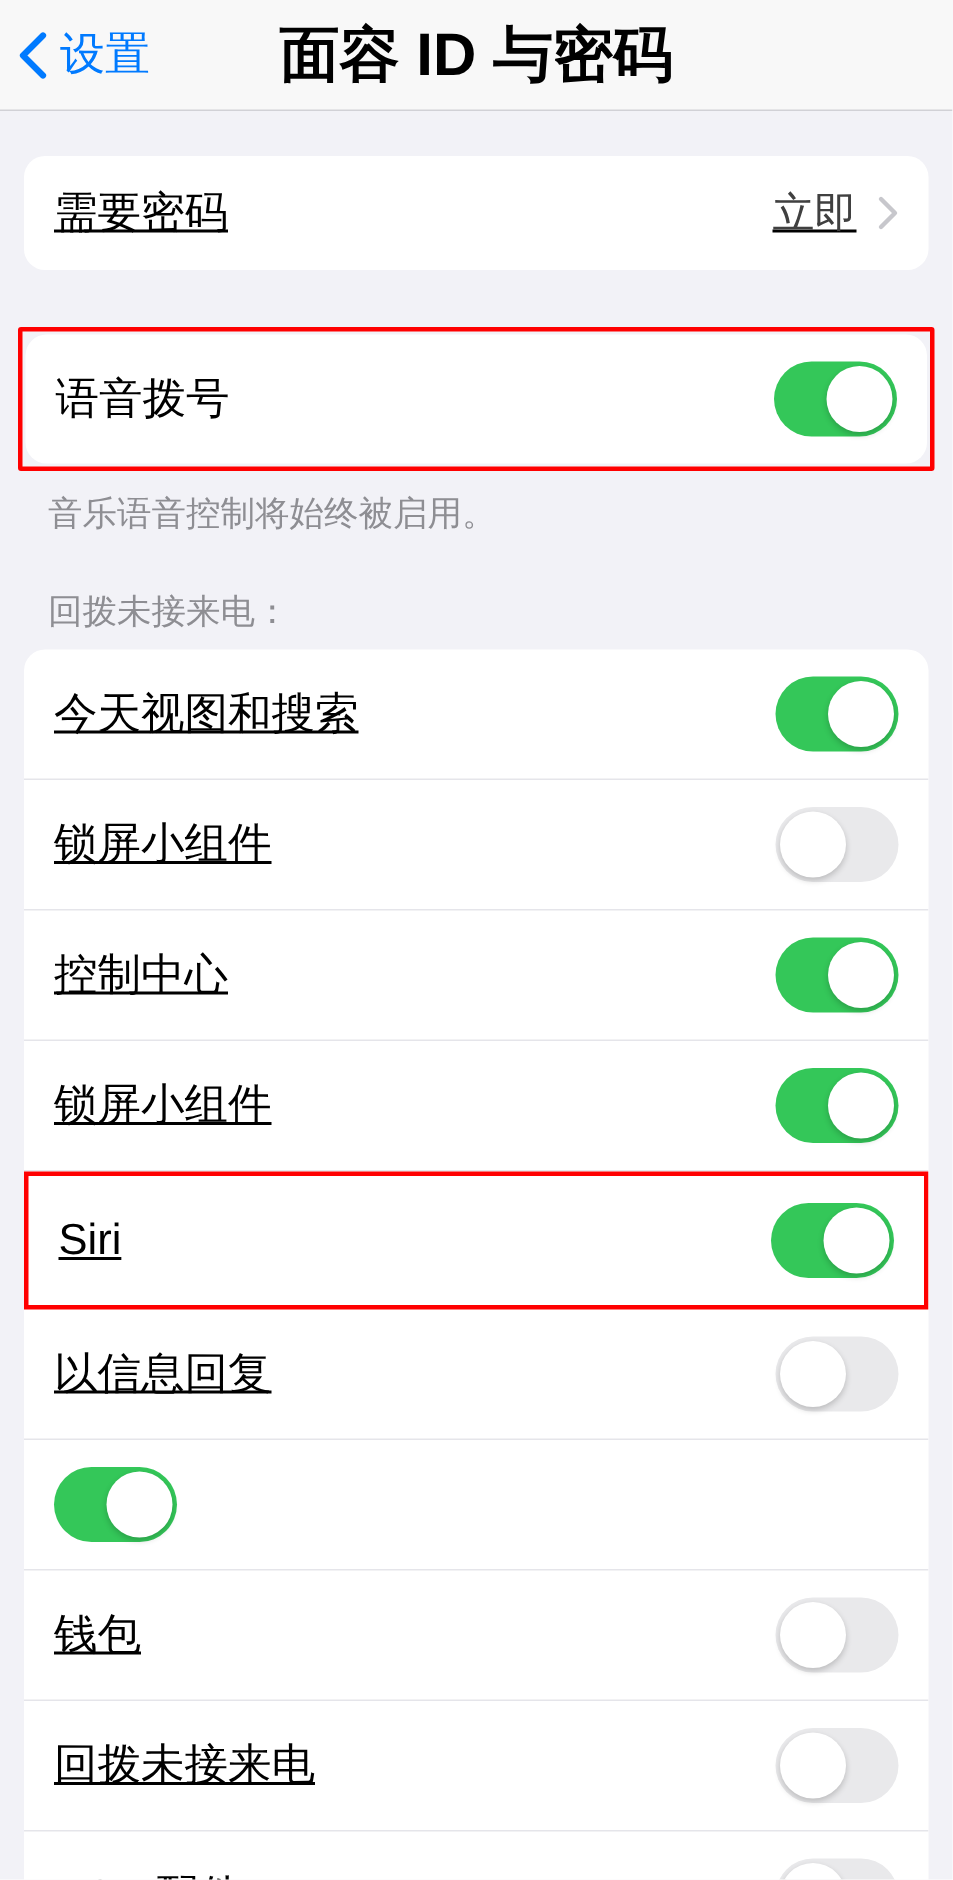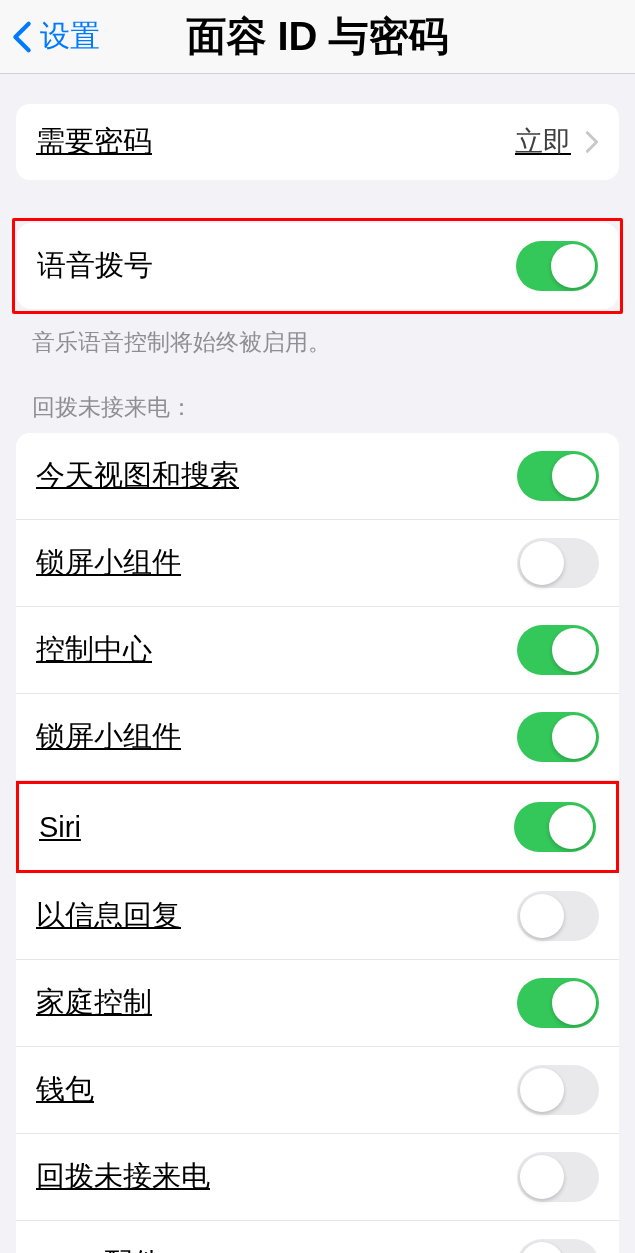--- a/index.html
+++ b/index.html
@@ -192,21 +192,20 @@
           <div class="toggle-knob"></div>
         </div>
       </div>
       <div class="row">
         <span class="row-label">以信息回复</span>
         <div class="toggle toggle-off">
           <div class="toggle-knob"></div>
         </div>
       </div>
       <div class="row">
-        <span class="row-label">家庭控制</span>
         <div class="toggle toggle-on">
           <div class="toggle-knob"></div>
         </div>
       </div>
       <div class="row">
         <span class="row-label">钱包</span>
         <div class="toggle toggle-off">
           <div class="toggle-knob"></div>
         </div>
       </div>

